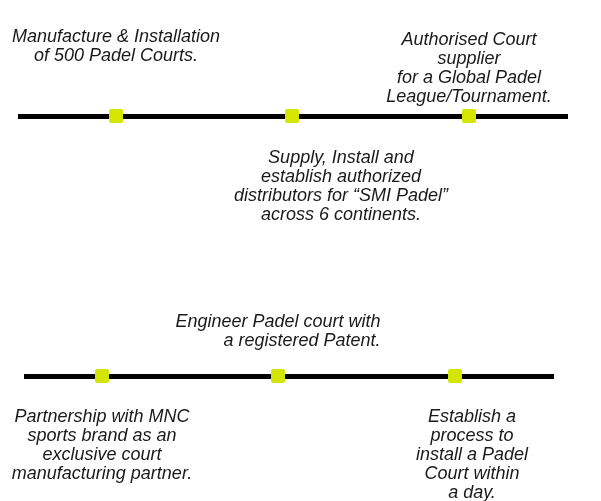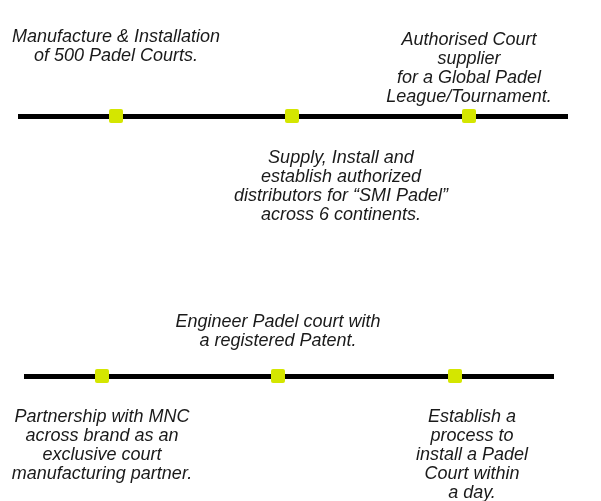--- a/index.html
+++ b/index.html
@@ -28,21 +28,21 @@
 for a Global Padel
 League/Tournament.</div>
 </div>
 
 <div>
   <div class="line" style="left:24px; top:374px; width:530px;"></div>
   <div class="marker" style="left: 95px; top: 369px; background: rgb(212, 230, 0);"></div>
   <div class="marker" style="left: 271px; top: 369px; background: rgb(212, 230, 0);"></div>
   <div class="marker" style="left: 448px; top: 369px; background: rgb(212, 230, 0);"></div>
   <div class="label" style="left:102px; top:407px;">Partnership with MNC
-across brand as an
+sports brand as an
 exclusive court
 manufacturing partner.</div>
-  <div class="label" style="left:278px; top:312px;">Engineer Padel court with
+  <div class="label" style="left:278px; top:312px;text-align:right;">Engineer Padel court with
 a registered Patent.</div>
   <div class="label" style="left:472px; top:407px;">Establish a process to
 install a Padel Court within
 a day.</div>
 </div>
 
 </body></html>

